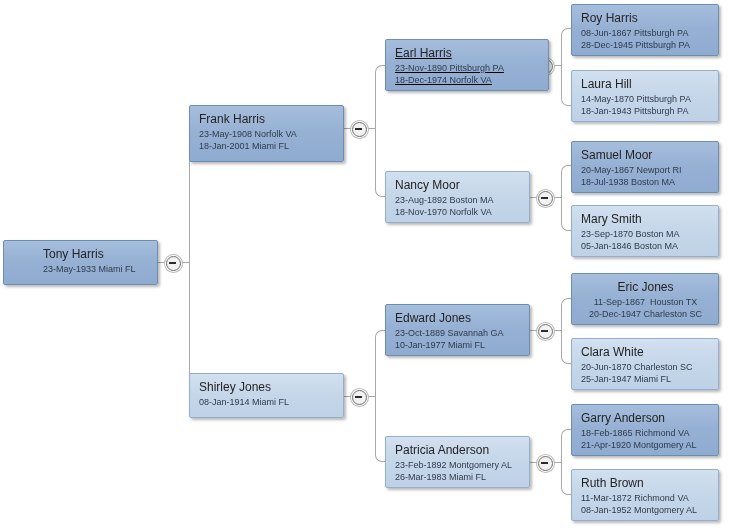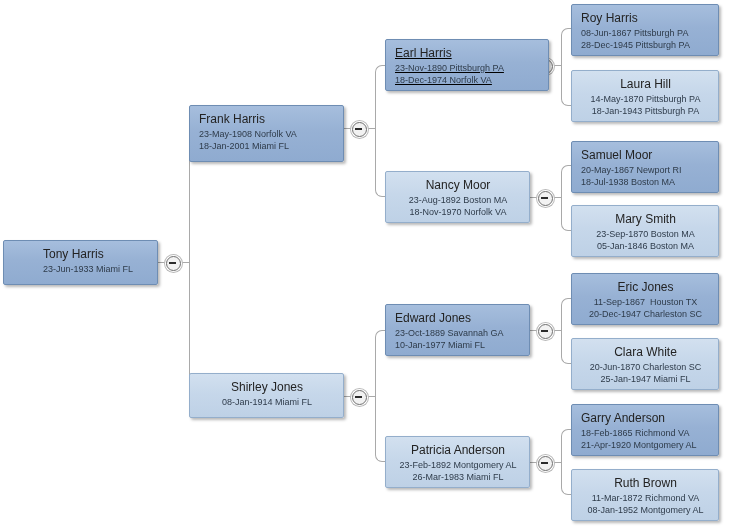--- a/index.html
+++ b/index.html
@@ -29,21 +29,20 @@
     padding: 6px 8px 5px 9px;
     overflow: hidden;
   }
   .node.male {
     background: linear-gradient(to bottom, #a6bedd 0%, #97b1d4 45%, #8fabd0 100%);
     border-color: #6e8db3;
   }
   .node.female {
     background: linear-gradient(to bottom, #d2e0ef 0%, #c6d7ea 45%, #bed1e6 100%);
     border-color: #94aecb;
-    text-align: center;
   }
   .node .nm {
     font-size: 12px;
     color: #232323;
     line-height: 14px;
     white-space: nowrap;
     margin-bottom: 3px;
   }
   .node .dt {
     font-size: 9px;
@@ -126,21 +125,21 @@
   <div class="toggle" style="left:166px; top:256px;"></div>
   <div class="toggle" style="left:352px; top:122px;"></div>
   <div class="toggle" style="left:352px; top:390px;"></div>
   <div class="toggle" style="left:538px; top:59px;"></div>
   <div class="toggle" style="left:538px; top:191px;"></div>
   <div class="toggle" style="left:538px; top:324px;"></div>
   <div class="toggle" style="left:538px; top:456px;"></div>
 
   <div class="node male" style="left:3px; top:240px; width:155px; height:45px;padding-left:39px;">
     <div class="nm">Tony Harris</div>
-    <div class="dt">23-Jun-1933 Miami FL</div>
+    <div class="dt">23-May-1933 Miami FL</div>
     <div class="dt"></div>
   </div>
 
   <div class="node male" style="left:189px; top:105px; width:155px; height:57px;">
     <div class="nm">Frank Harris</div>
     <div class="dt">23-May-1908 Norfolk VA</div>
     <div class="dt">18-Jan-2001 Miami FL</div>
   </div>
 
   <div class="node female" style="left:189px; top:373px; width:155px; height:45px;">

